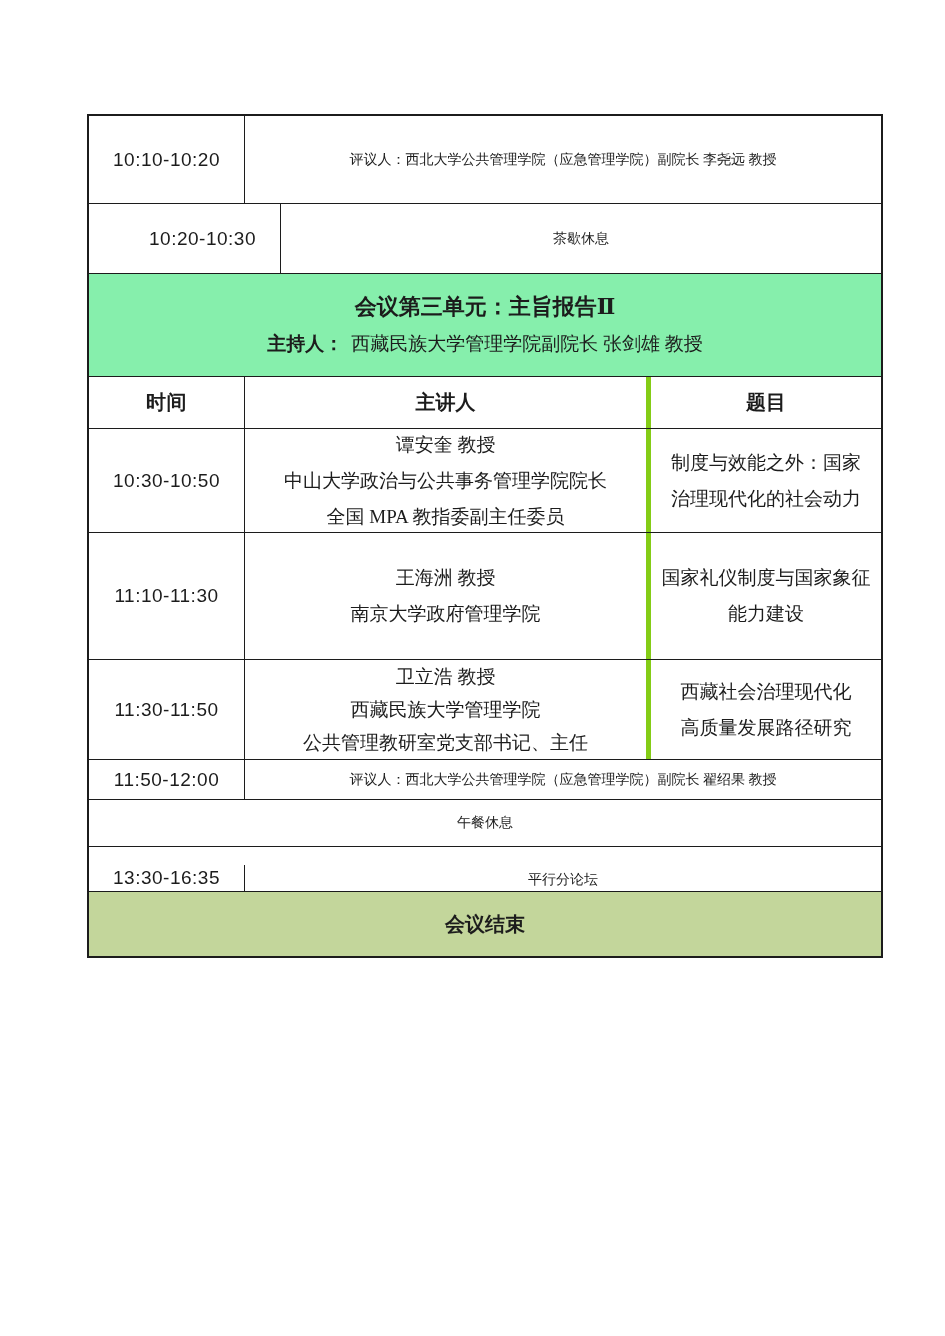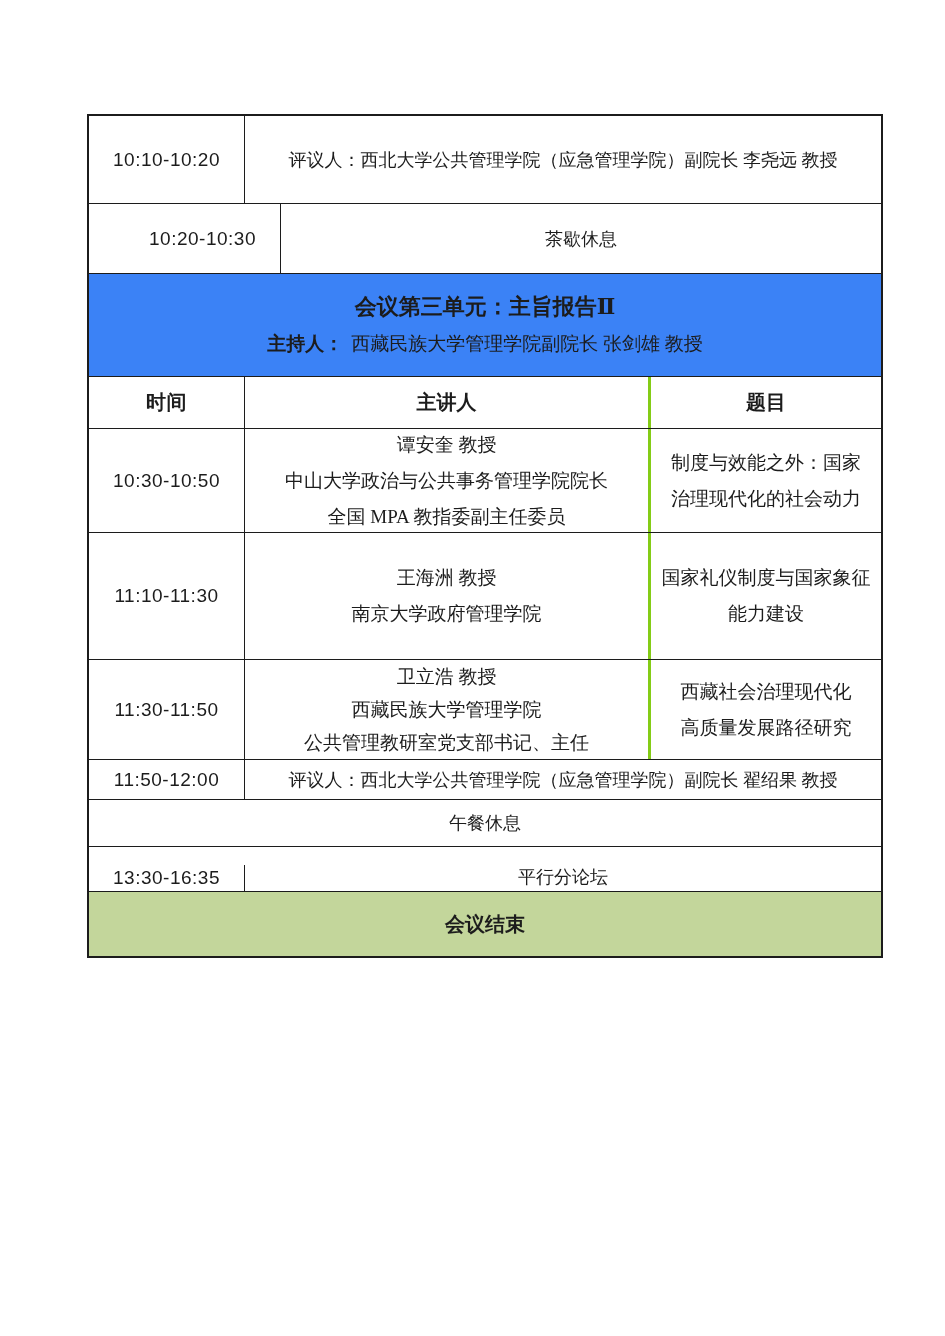--- a/index.html
+++ b/index.html
@@ -21,27 +21,27 @@
   .cell {
     box-sizing:border-box;
     display:flex; flex-direction:column;
     align-items:center; justify-content:center;
     text-align:center;
     padding:2px 8px;
   }
   .col-time   { width:156px; border-right:1px solid #1c1c1c; flex:none;
                 font-family:"Liberation Sans","DejaVu Sans",sans-serif;
                 font-size:19px; letter-spacing:0.5px; }
-  .col-rest   { flex:1; font-size:18px; }
-  .col-speaker{ width:406px; flex:none; border-right:3px solid #84cc16; font-size:19px; }
+  .col-rest   { flex:1; font-size:14px; }
+  .col-speaker{ width:406px; flex:none; border-right:5px solid #84cc16; font-size:19px; }
   .col-topic  { flex:1; font-size:19px; }
   .line { line-height:36px; }
   .r-pre1  { height:88px; }
   .r-pre2  { height:70px;padding-left:36px; }
-  .r-banner{ height:103px; background:#3b82f6; }
+  .r-banner{ height:103px; background:#86efac; }
   .r-head  { height:52px; font-weight:bold; }
   .r-head .cell { font-size:20px; }
   .r-s1 { height:104px; }
   .r-s2 { height:127px; }
   .r-s3 { height:100px; }
   .r-p1 { height:40px; }
   .r-p2 { height:47px; }
   .r-p3 { height:45px;align-items:flex-end; }
   .r-close { height:64px; background:#c3d69b; }
   .banner-cell { flex:1; display:flex; flex-direction:column;

